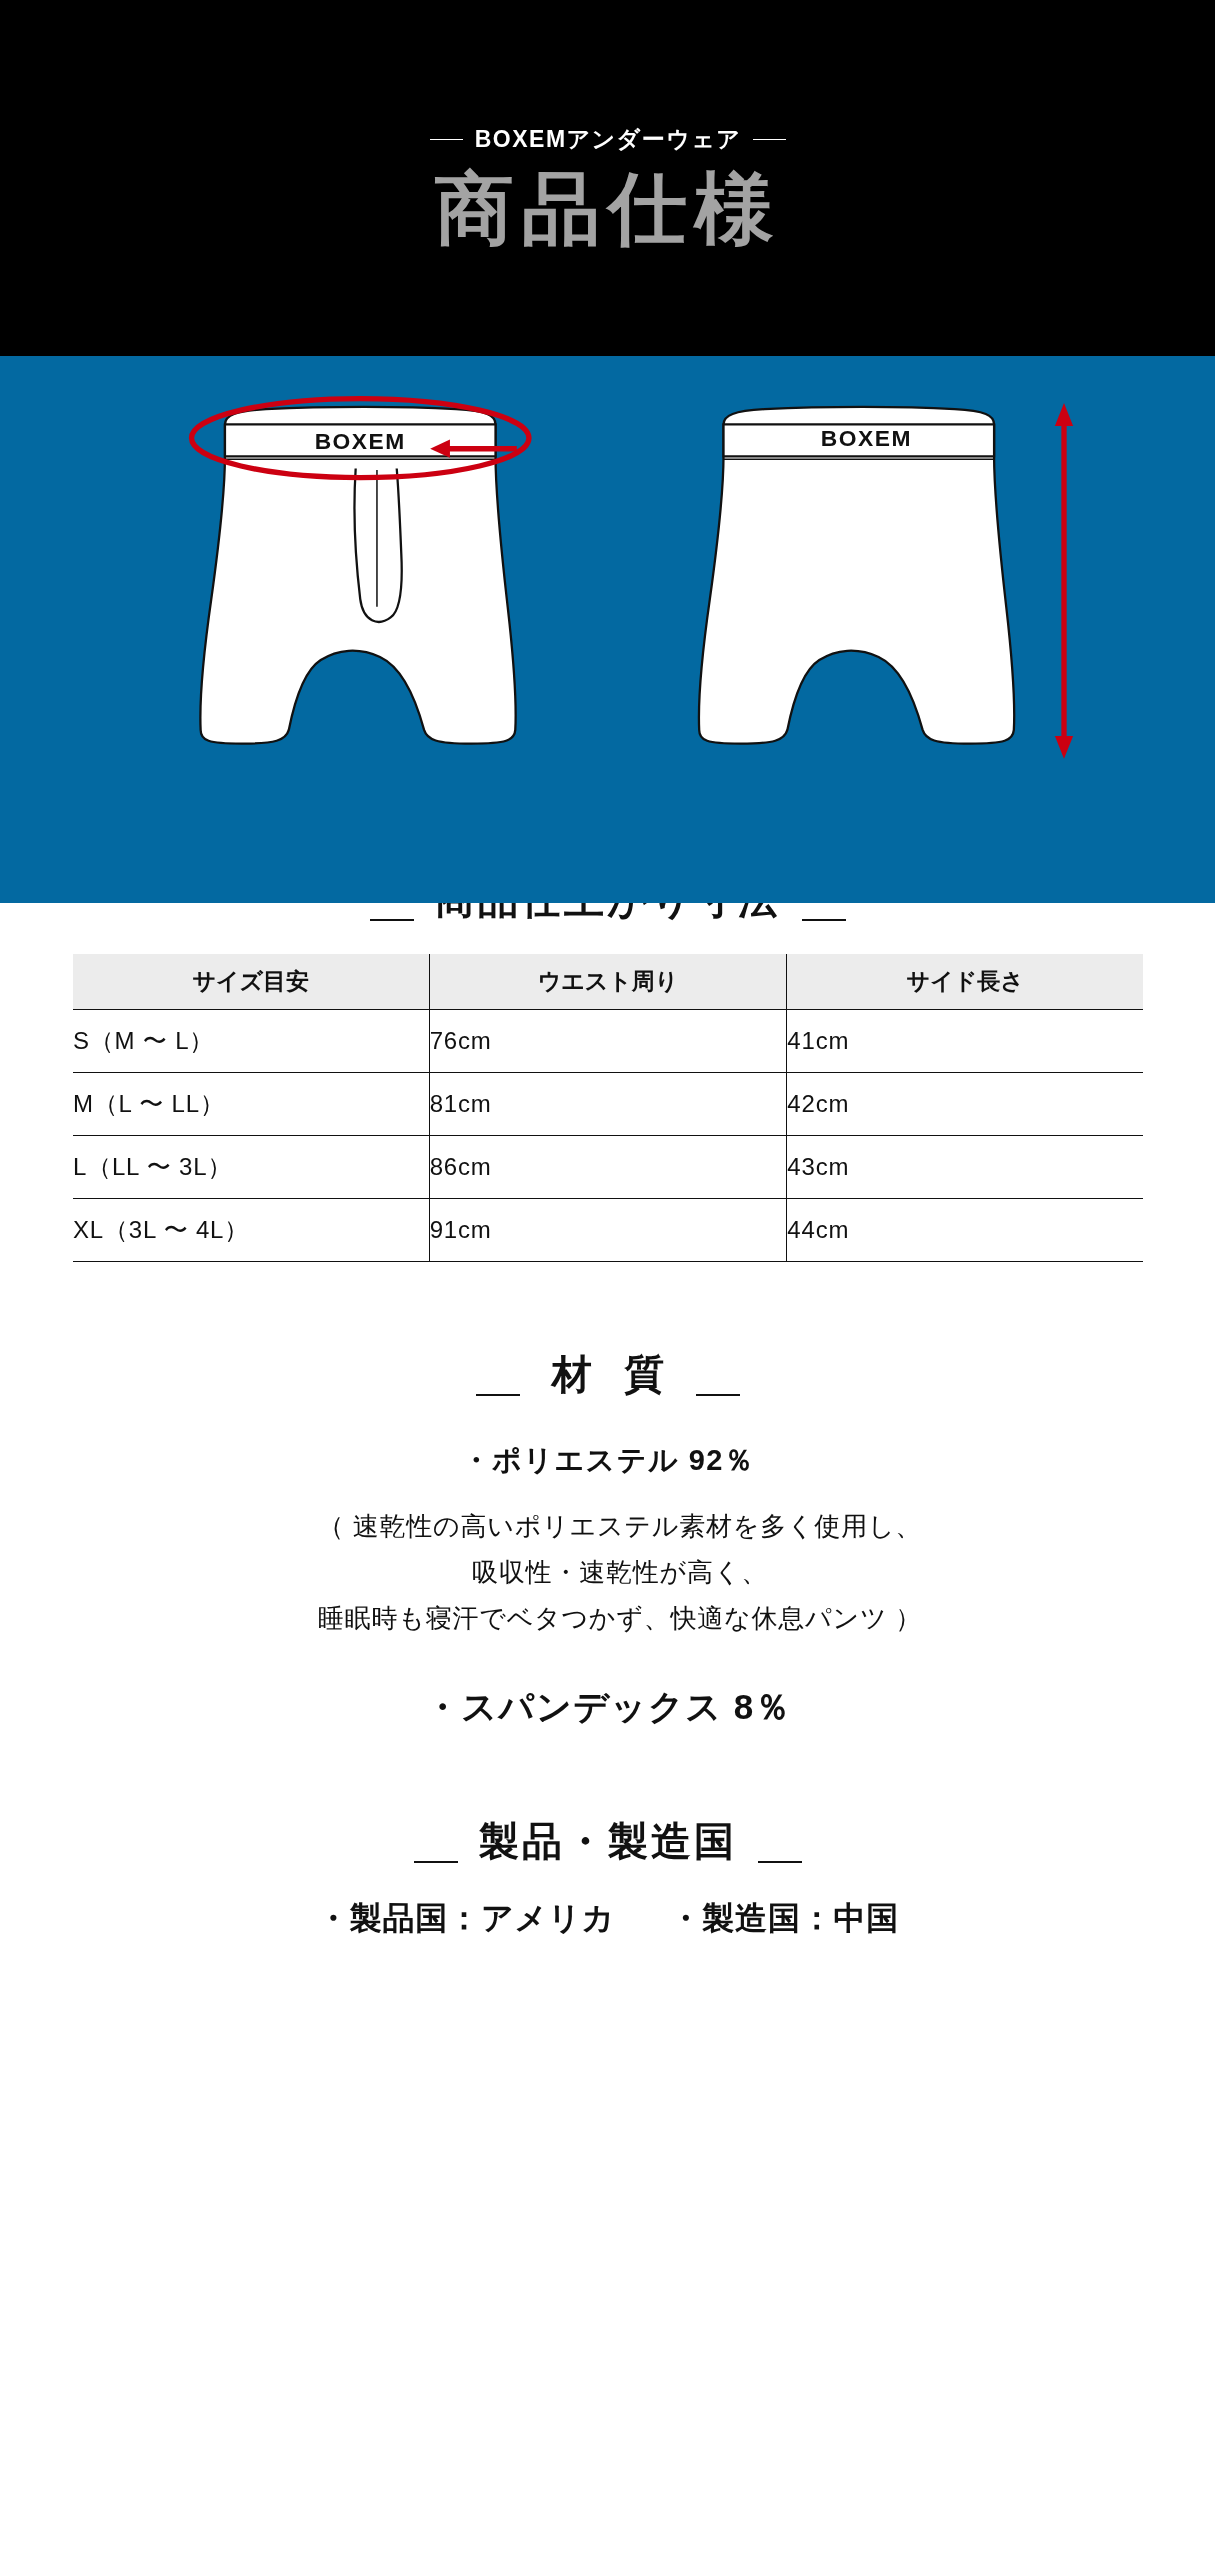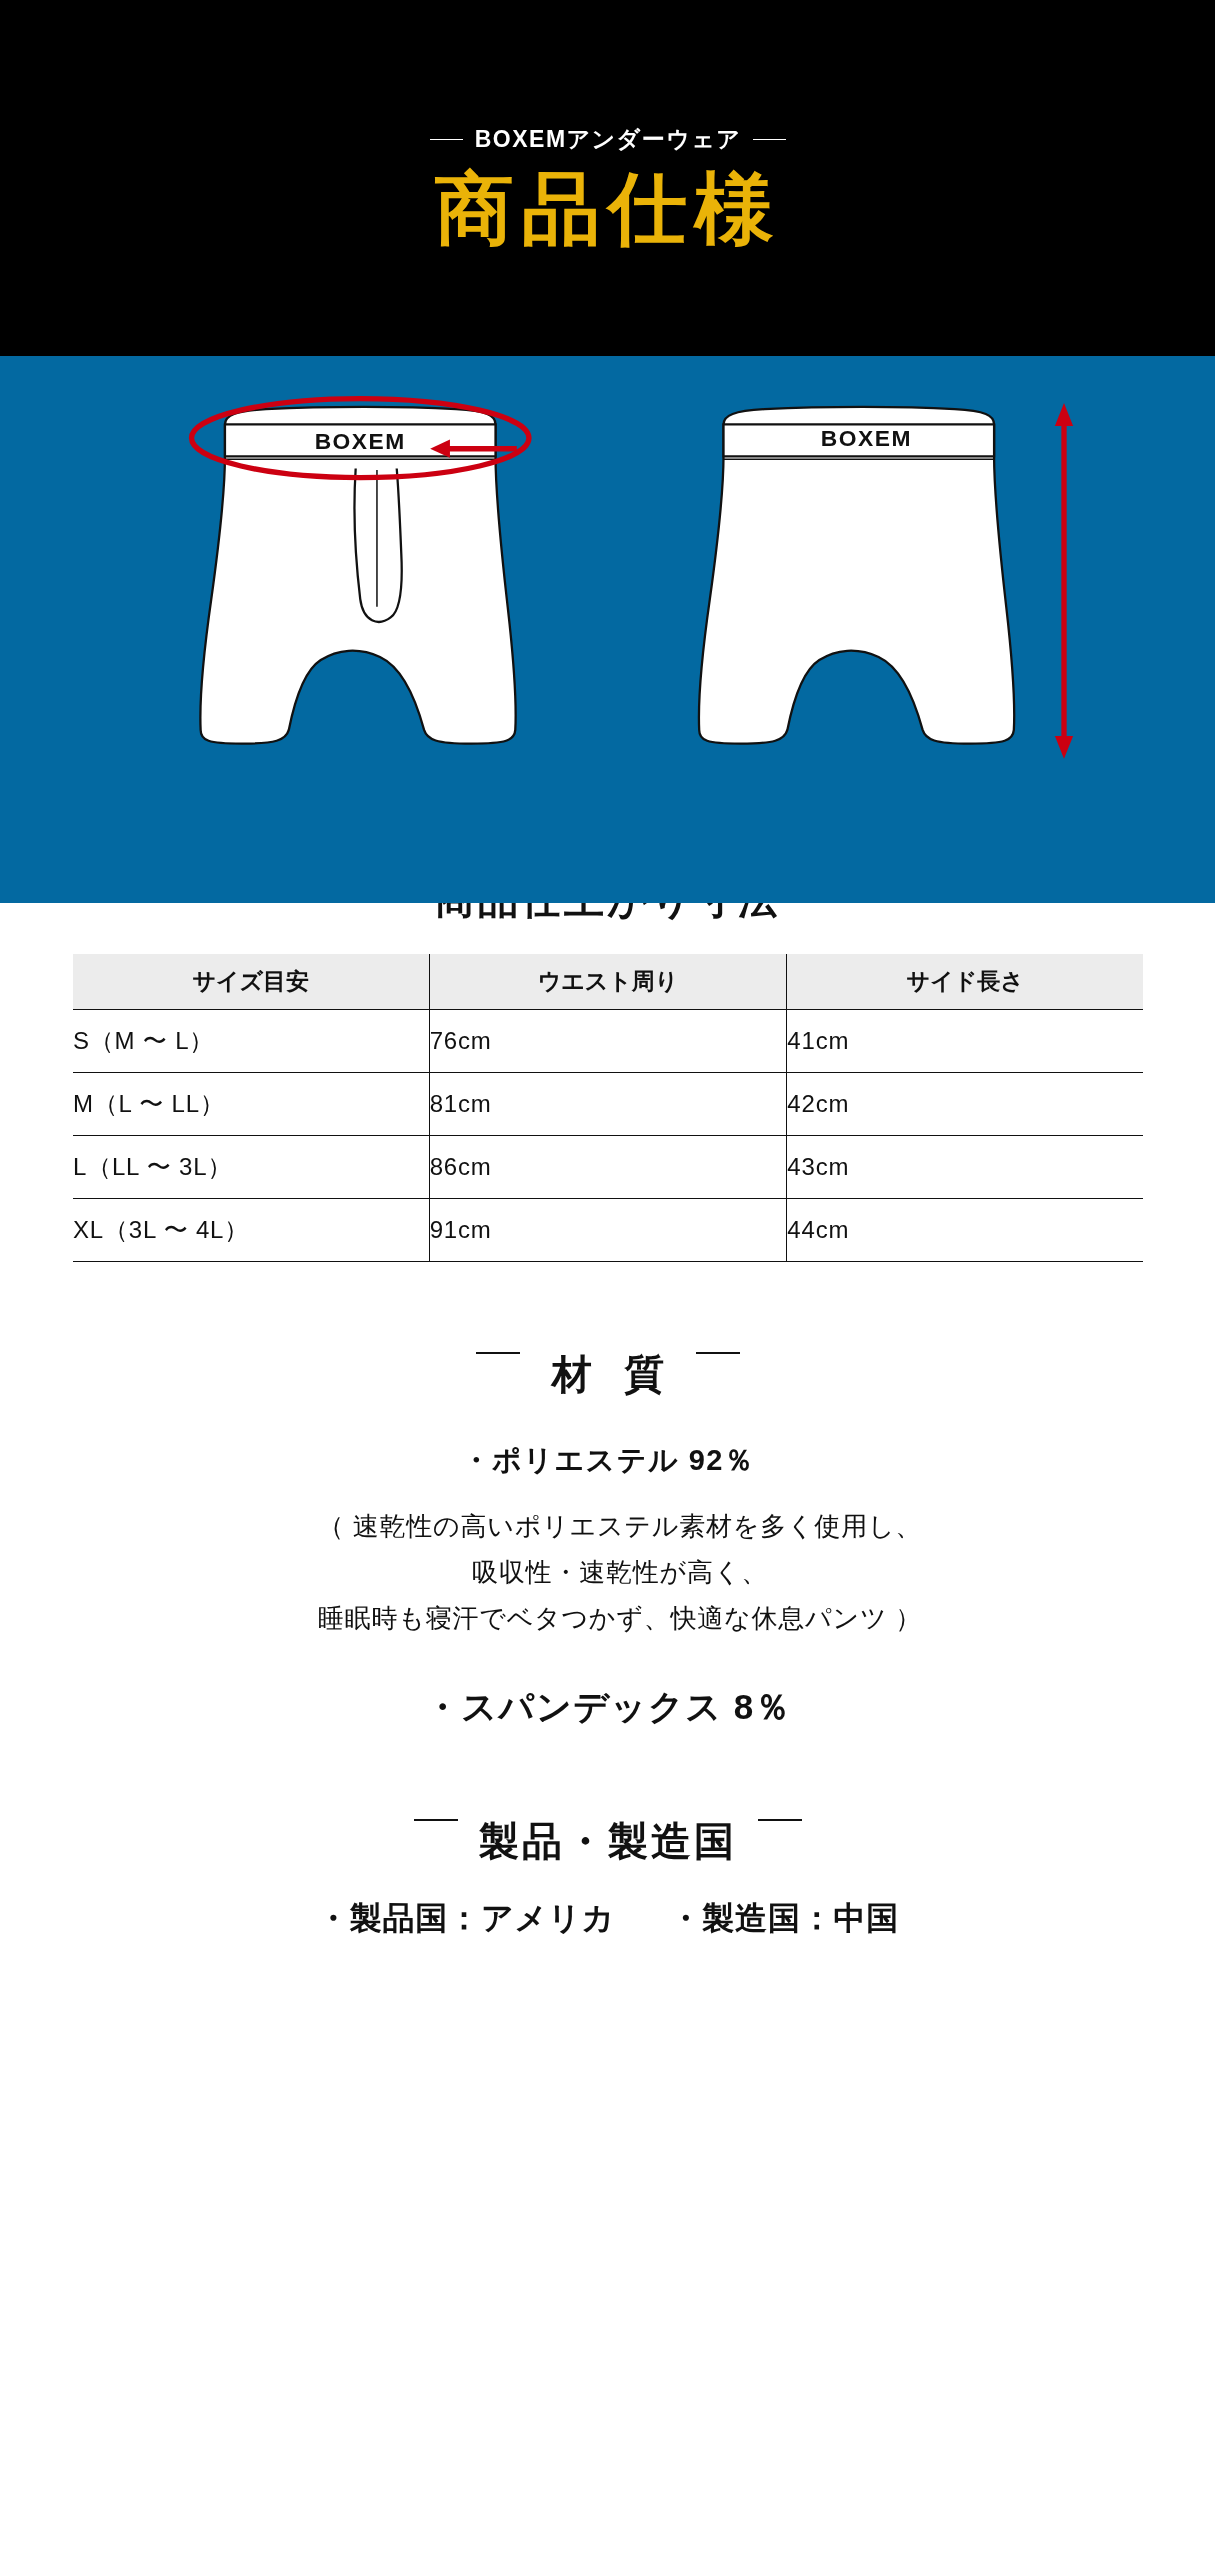--- a/index.html
+++ b/index.html
@@ -43,21 +43,21 @@
   }
   .brand-text {
     font-size: 23px;
     letter-spacing: 1.5px;
     font-weight: 700;
     margin: 0 12px;
     white-space: nowrap;
     line-height: 1;
   }
   .header-title {
-    color: #eab308;
+    color: #a3a3a3;
     font-size: 79px;
     font-weight: 700;
     letter-spacing: 7.6px;
     line-height: 1.05;
     white-space: nowrap;
   }
 
   
   .illus-wrap {
     width: 100%;
@@ -66,21 +66,21 @@
     background: #0369a1;
   }
   .illus-wrap svg {
     display: block;
     margin: 0 auto;
   }
 
   
   .section-head {
     display: flex;
-    align-items: flex-start;
+    align-items: flex-end;
     justify-content: center;
     margin: 0 auto;
   }
   .section-head .rule {
     width: 44px;
     height: 2.3px;
     background: #111111;
     display: block;
   }
   .section-head .label {

